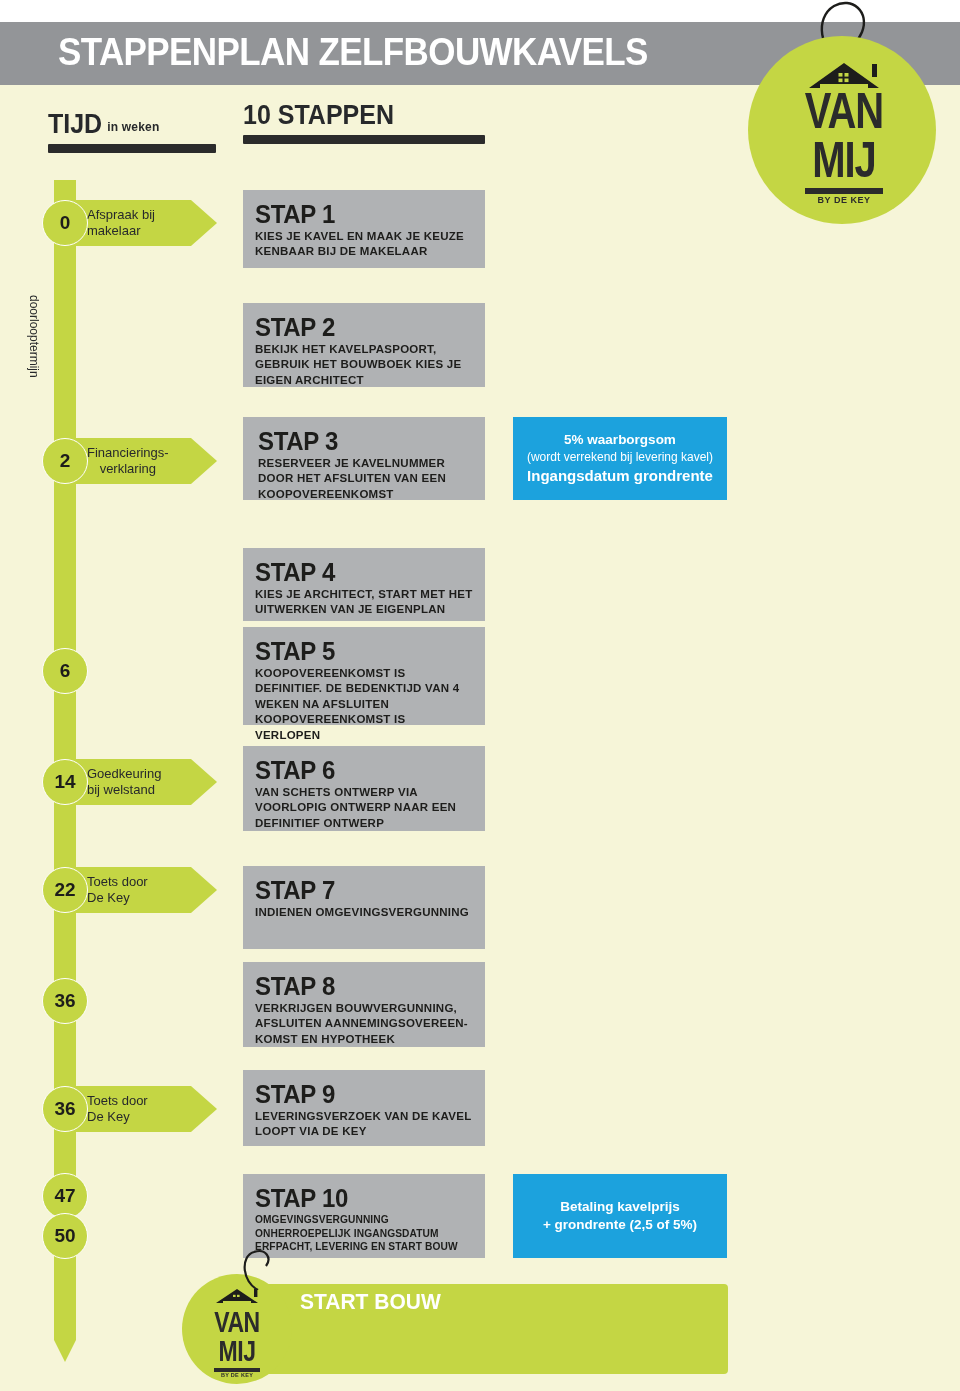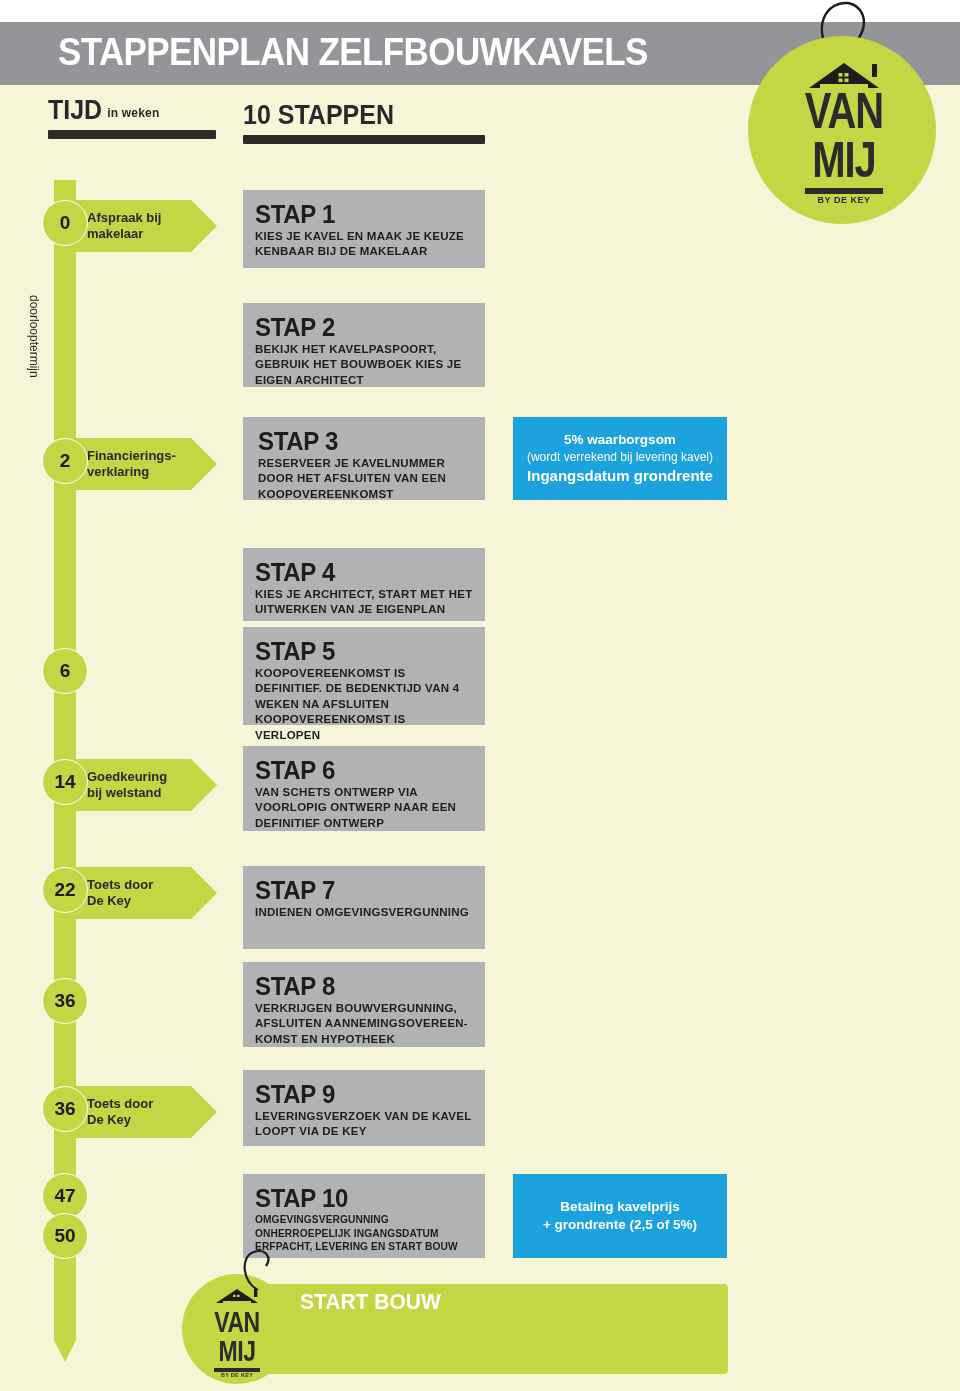--- a/index.html
+++ b/index.html
@@ -37,21 +37,21 @@
     transform:scaleY(1.1);transform-origin:left top;
   }
   .colhead .csub{
     font-size:12px;font-weight:bold;color:#27292b;
     margin-left:5px;letter-spacing:0.2px;
   }
   .colhead .rule{
     margin-top:7px;height:9px;background:#2b2b2b;border-radius:1px;
     box-shadow:0 0 0 0 rgba(0,0,0,0);
   }
-  #head-tijd{left:48px;top:94px;}
+  #head-tijd{left:48px;top:108px;}
   #head-tijd .rule{width:168px;}
   #head-stappen{left:243px;top:99px;}
   #head-stappen .rule{width:242px;}
   #head-fin{left:513px;top:99px;}
   #head-fin .rule{width:214px;}
 
   
   .logo-wrap{position:absolute;left:742px;top:0px;width:218px;height:224px;z-index:8;}
   .logo-circle{
     position:absolute;left:6px;top:36px;width:188px;height:188px;border-radius:50%;
@@ -79,24 +79,24 @@
     font-size:12px;color:#27292b;font-weight:normal;
     transform:rotate(90deg);transform-origin:left top;z-index:3;white-space:nowrap;
   }
   .marker{
     position:absolute;width:46px;height:46px;border-radius:50%;
     background:#c4d644;border:1.5px solid #ffffff;box-sizing:border-box;
     display:flex;align-items:center;justify-content:center;
     font-size:19px;font-weight:bold;color:#1d1d1b;z-index:5;
   }
   .tlabel{
-    position:absolute;height:52px;background:#c4d644;z-index:4;
+    position:absolute;height:46px;background:#c4d644;z-index:4;
     display:flex;align-items:center;
     padding-left:22px;box-sizing:border-box;
-    font-size:13px;line-height:1.22;color:#27292b;font-weight:bold;
+    font-size:13px;line-height:1.22;color:#27292b;font-weight:normal;
     clip-path:polygon(0 0, calc(100% - 26px) 0, 100% 50%, calc(100% - 26px) 100%, 0 100%);
   }
 
   
   .stepbox{
     position:absolute;left:243px;width:242px;background:#b0b2b4;
     box-sizing:border-box;padding:11px 12px 12px 12px;z-index:3;
   }
   .stepbox .sno{
     font-size:24px;font-weight:bold;color:#1d1d1b;letter-spacing:-0.3px;
@@ -186,21 +186,21 @@
   </div>
 
   <div class="track"></div>
   <div class="track-tip"></div>
   <div class="vlabel">doorlooptermijn</div>
 
   <div class="tlabel" style="left:65px;top:200px;width:152px;">
     <div><span>Afspraak bij</span><br>
          <span>makelaar</span></div>
   </div>
-  <div class="tlabel" style="left:65px;top:438px;width:152px;">
+  <div class="tlabel" style="left:65px;top:438px;width:152px;text-align:center;">
     <div><span>Financierings-</span><br>
          <span>verklaring</span></div>
   </div>
   <div class="tlabel" style="left:65px;top:759px;width:152px;">
     <div><span>Goedkeuring</span><br>
          <span>bij welstand</span></div>
   </div>
   <div class="tlabel" style="left:65px;top:867px;width:152px;">
     <div><span>Toets door</span><br>
          <span>De Key</span></div>

